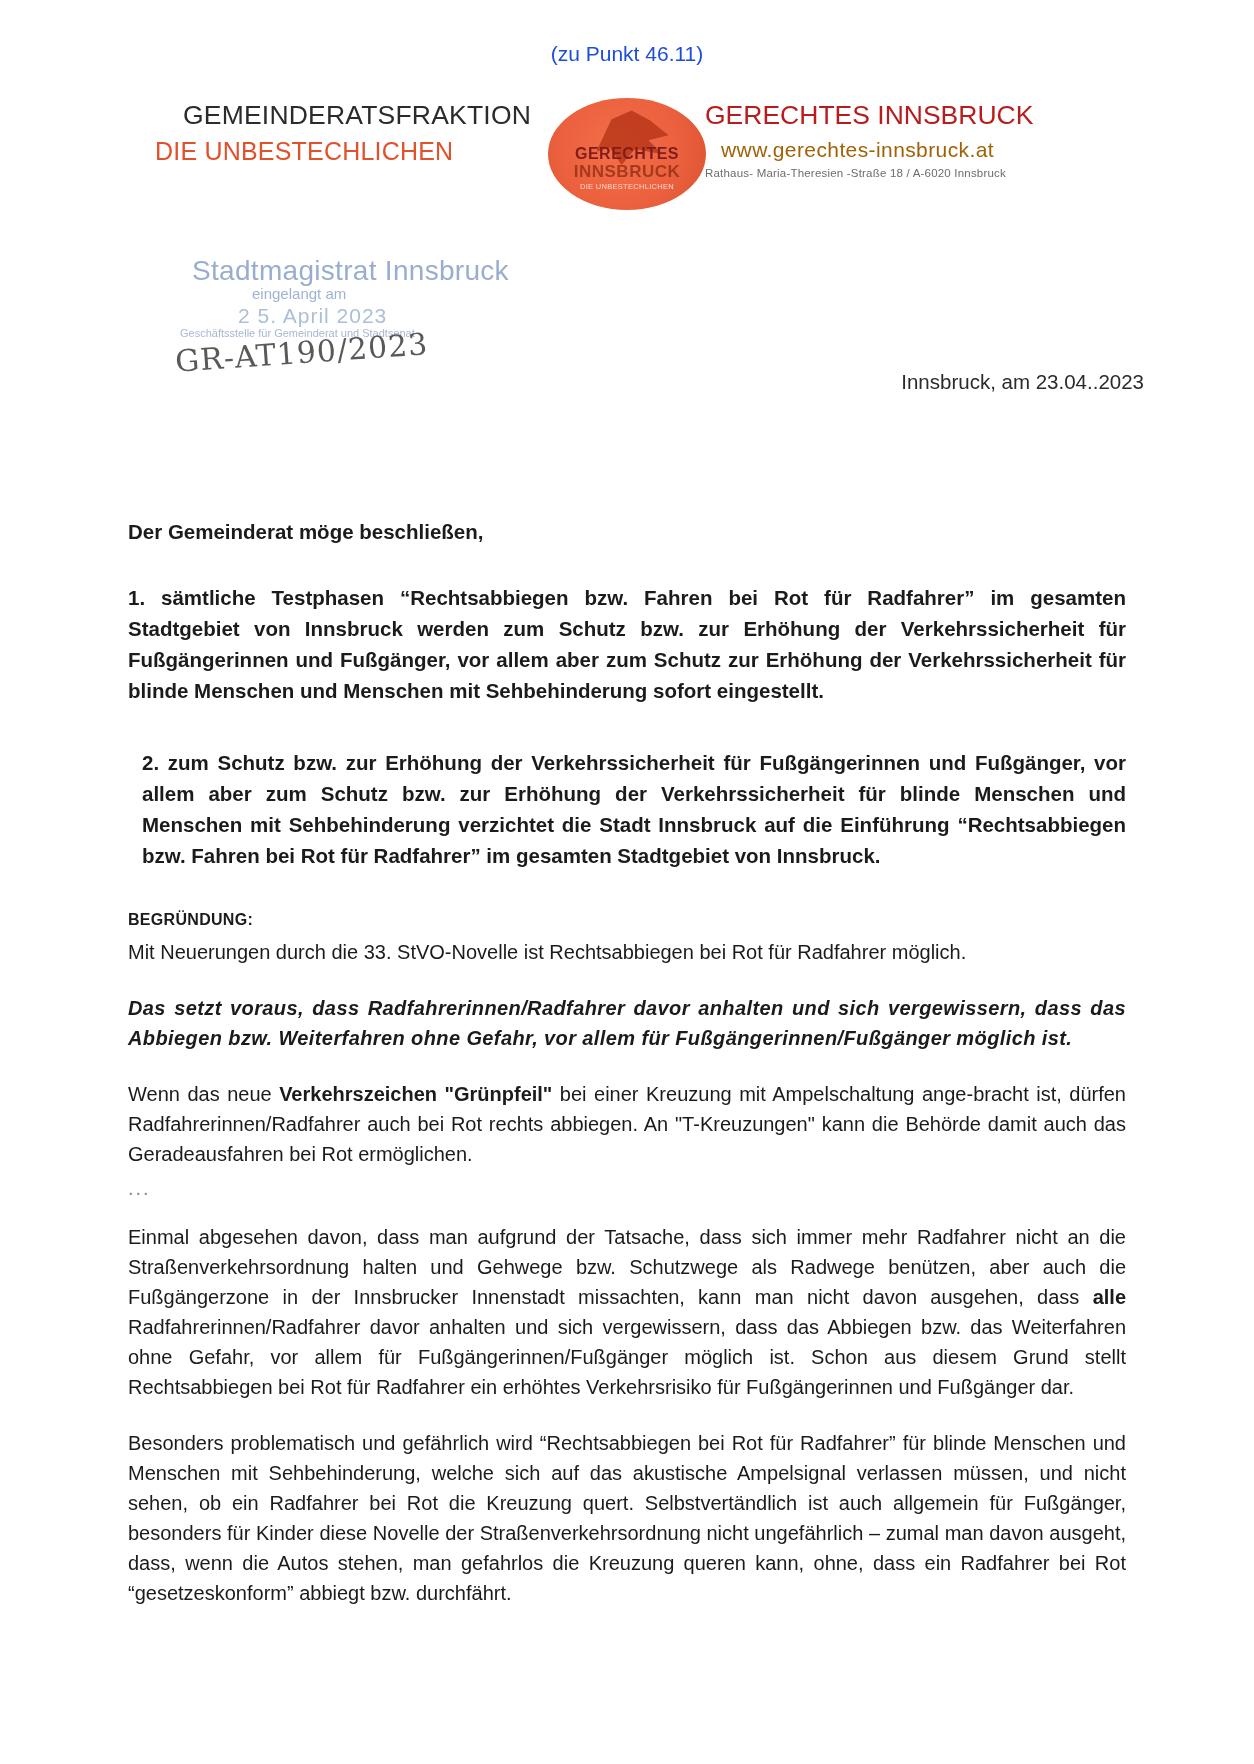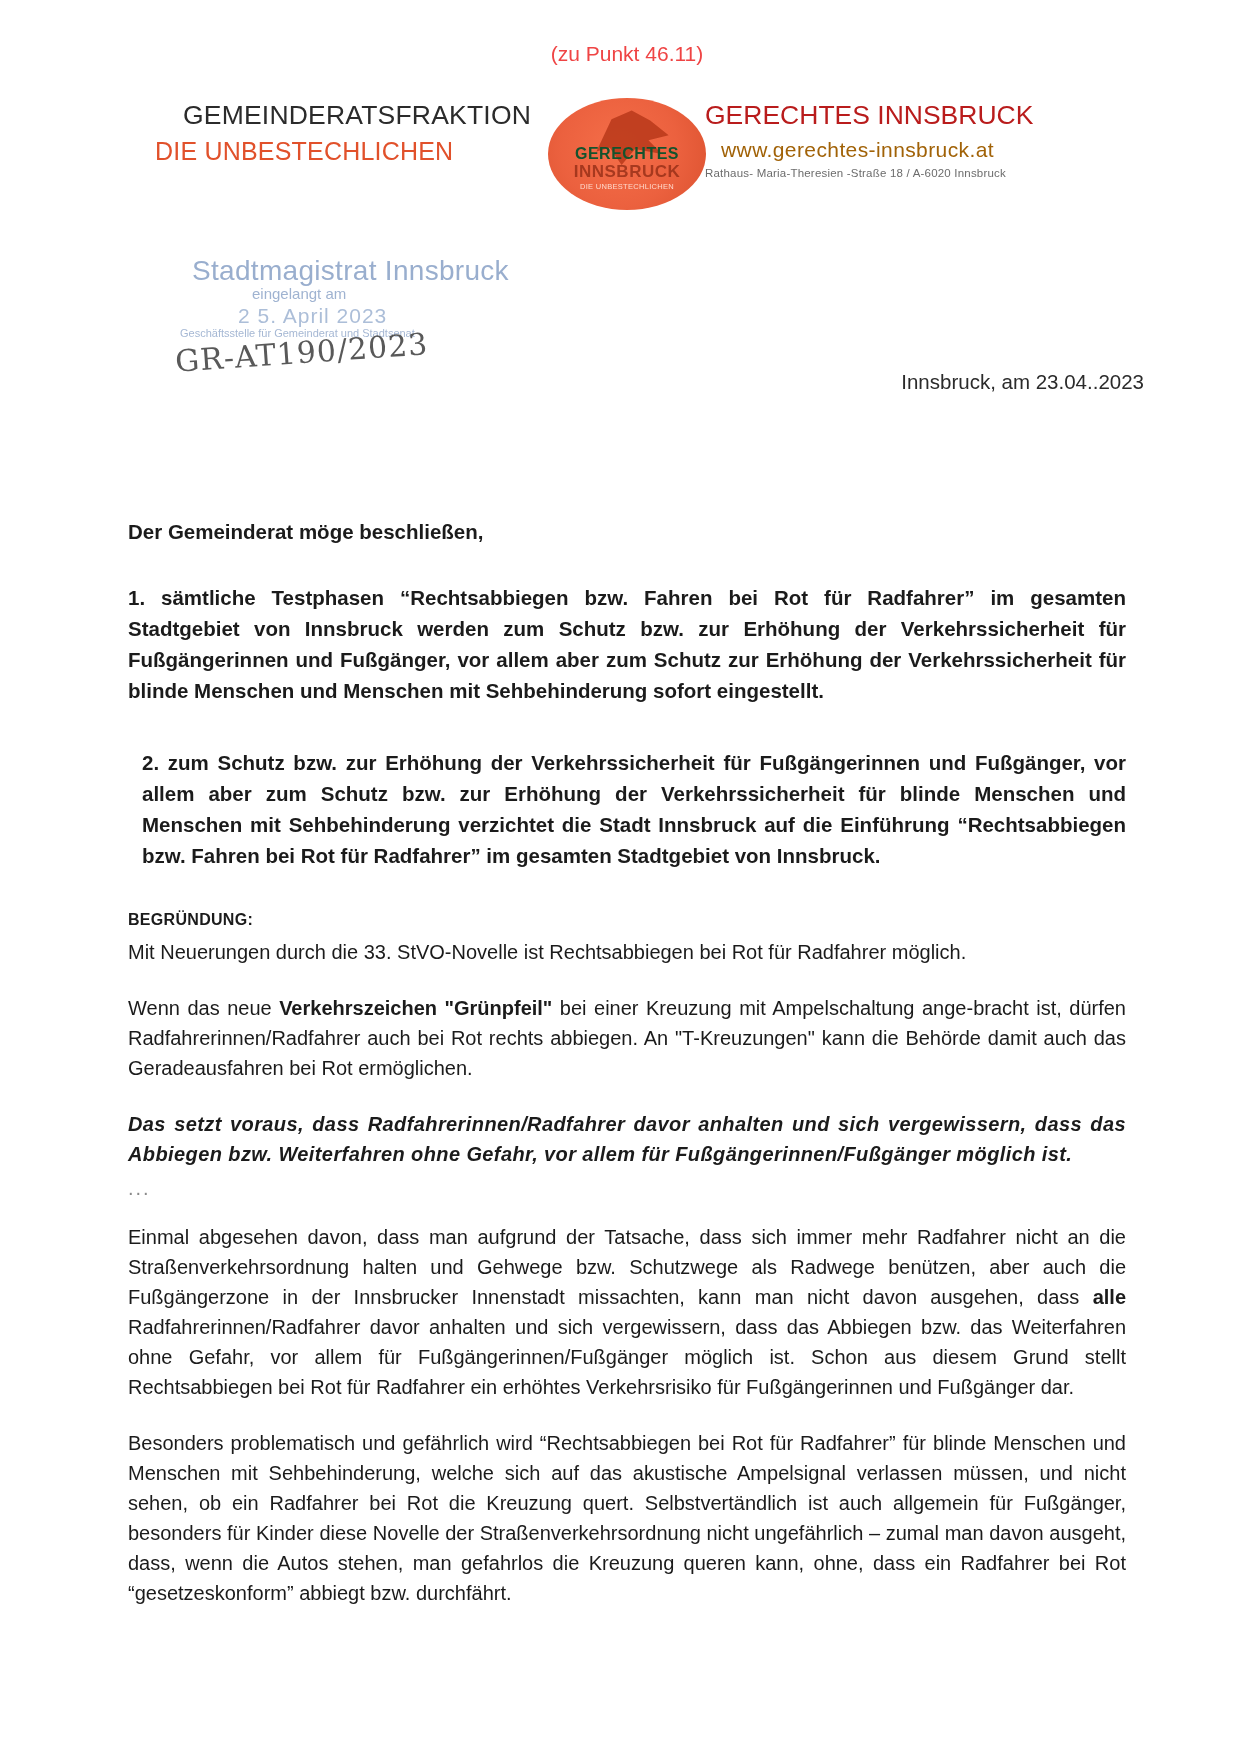--- a/index.html
+++ b/index.html
@@ -20,21 +20,21 @@
   }
 
   
   .ref-line {
     position: absolute;
     top: 42px;
     left: 0;
     width: 1254px;
     text-align: center;
     font-size: 21px;
-    color: #ef4444;
+    color: #1d4ed8;
   }
 
   
   .letterhead {
     position: absolute;
     top: 100px;
     left: 0;
     width: 1254px;
     height: 130px;
   }
@@ -117,21 +117,21 @@
     clip-path: polygon(10% 70%, 28% 18%, 52% 4%, 74% 20%, 96% 44%, 72% 52%, 88% 74%, 56% 66%, 40% 92%, 26% 64%);
     opacity: 0.85;
   }
   .logo .word1 {
     position: absolute;
     left: 10px;
     top: 47px;
     width: 138px;
     text-align: center;
     font-size: 16px;
-    color: #14532d;
+    color: #7f1d1d;
     letter-spacing: 0.5px;
     font-weight: 600;
   }
   .logo .word2 {
     position: absolute;
     left: 10px;
     top: 64px;
     width: 138px;
     text-align: center;
     font-size: 17px;
@@ -315,23 +315,23 @@
   <div class="content">
     <div class="lead">Der Gemeinderat möge beschließen,</div>
 
     <div class="item one">1. sämtliche Testphasen “Rechtsabbiegen bzw. Fahren bei Rot für Radfahrer” im gesamten Stadtgebiet von Innsbruck werden zum Schutz bzw. zur Erhöhung der Verkehrssicherheit für Fußgängerinnen und Fußgänger, vor allem aber zum Schutz zur Erhöhung der Verkehrssicherheit für blinde Menschen und Menschen mit Sehbehinderung sofort eingestellt.</div>
     <div class="item two">2. zum Schutz bzw. zur Erhöhung der Verkehrssicherheit für Fußgängerinnen und Fußgänger, vor allem aber zum Schutz bzw. zur Erhöhung der Verkehrssicherheit für blinde Menschen und Menschen mit Sehbehinderung verzichtet die Stadt Innsbruck auf die Einführung “Rechtsabbiegen bzw. Fahren bei Rot für Radfahrer” im gesamten Stadtgebiet von Innsbruck.</div>
 
     <div class="section-title">BEGRÜNDUNG:</div>
 
     <p class="body">Mit Neuerungen durch die  33. StVO-Novelle ist Rechtsabbiegen bei Rot für Radfahrer möglich.</p>
 
+    <p class="body italic spaced">Das setzt voraus, dass Radfahrerinnen/Radfahrer davor anhalten und sich vergewissern, dass das Abbiegen bzw. Weiterfahren ohne Gefahr, vor allem für Fußgängerinnen/Fußgänger möglich ist.</p>
+
     <p class="body"><span>Wenn das neue </span><span class="b">Verkehrszeichen "Grünpfeil"</span><span> bei einer Kreuzung mit Ampelschaltung ange-bracht ist, dürfen Radfahrerinnen/Radfahrer auch bei Rot rechts abbiegen. An "T-Kreuzungen" kann die Behörde damit auch das Geradeausfahren bei Rot ermöglichen.</span></p>
-
-    <p class="body italic spaced">Das setzt voraus, dass Radfahrerinnen/Radfahrer davor anhalten und sich vergewissern, dass das Abbiegen bzw. Weiterfahren ohne Gefahr, vor allem für Fußgängerinnen/Fußgänger möglich ist.</p>
     <div class="ellipsis">...</div>
 
     <p class="body"><span>Einmal abgesehen davon, dass man aufgrund der Tatsache, dass sich immer mehr Radfahrer nicht an die Straßenverkehrsordnung halten und Gehwege bzw. Schutzwege als Radwege benützen, aber auch die Fußgängerzone in der Innsbrucker Innenstadt missachten, kann man nicht davon ausgehen, dass </span><span class="b">alle</span><span> Radfahrerinnen/Radfahrer davor anhalten und sich vergewissern, dass das Abbiegen bzw. das Weiterfahren ohne Gefahr, vor allem für Fußgängerinnen/Fußgänger möglich ist. Schon aus diesem Grund stellt Rechtsabbiegen bei Rot für Radfahrer ein erhöhtes Verkehrsrisiko für Fußgängerinnen und Fußgänger dar.</span></p>
 
     <p class="body">Besonders problematisch und gefährlich wird “Rechtsabbiegen bei Rot für Radfahrer” für blinde Menschen und Menschen mit Sehbehinderung, welche sich auf das akustische Ampelsignal verlassen müssen, und nicht sehen, ob ein Radfahrer bei Rot die Kreuzung quert. Selbstvertändlich ist auch allgemein für Fußgänger, besonders für Kinder diese Novelle der Straßenverkehrsordnung nicht ungefährlich – zumal man davon ausgeht, dass, wenn die Autos stehen, man gefahrlos die Kreuzung queren kann, ohne, dass ein Radfahrer bei Rot “gesetzeskonform” abbiegt bzw. durchfährt.</p>
   </div>
 
 </div>
 
 </body></html>

